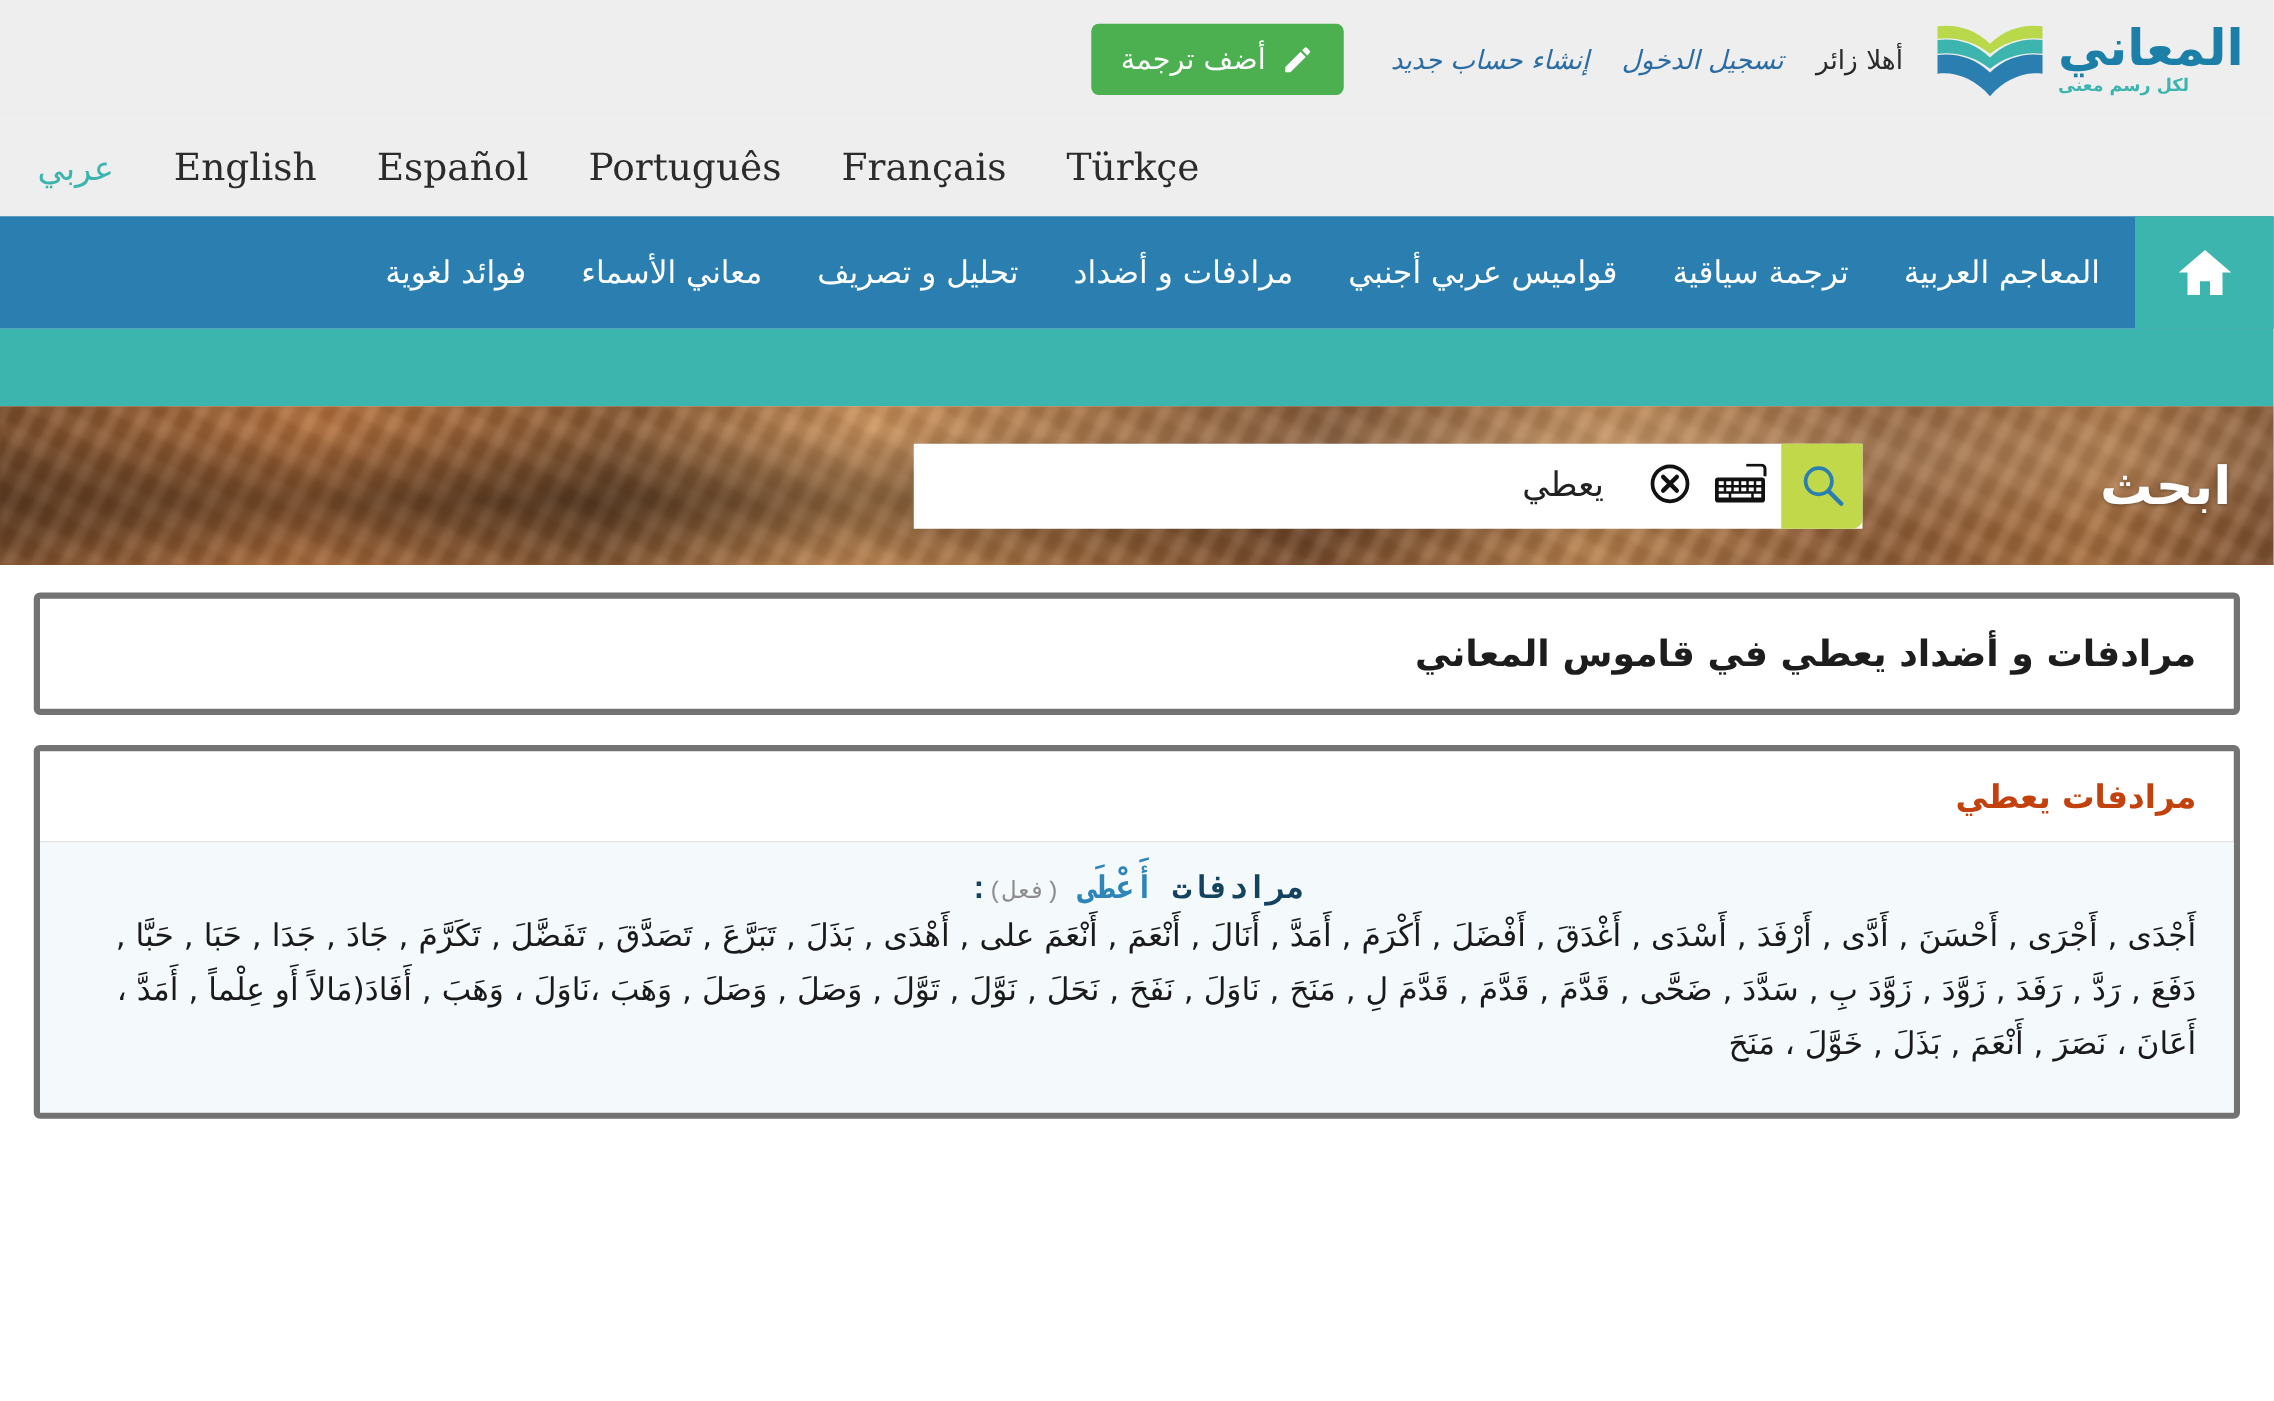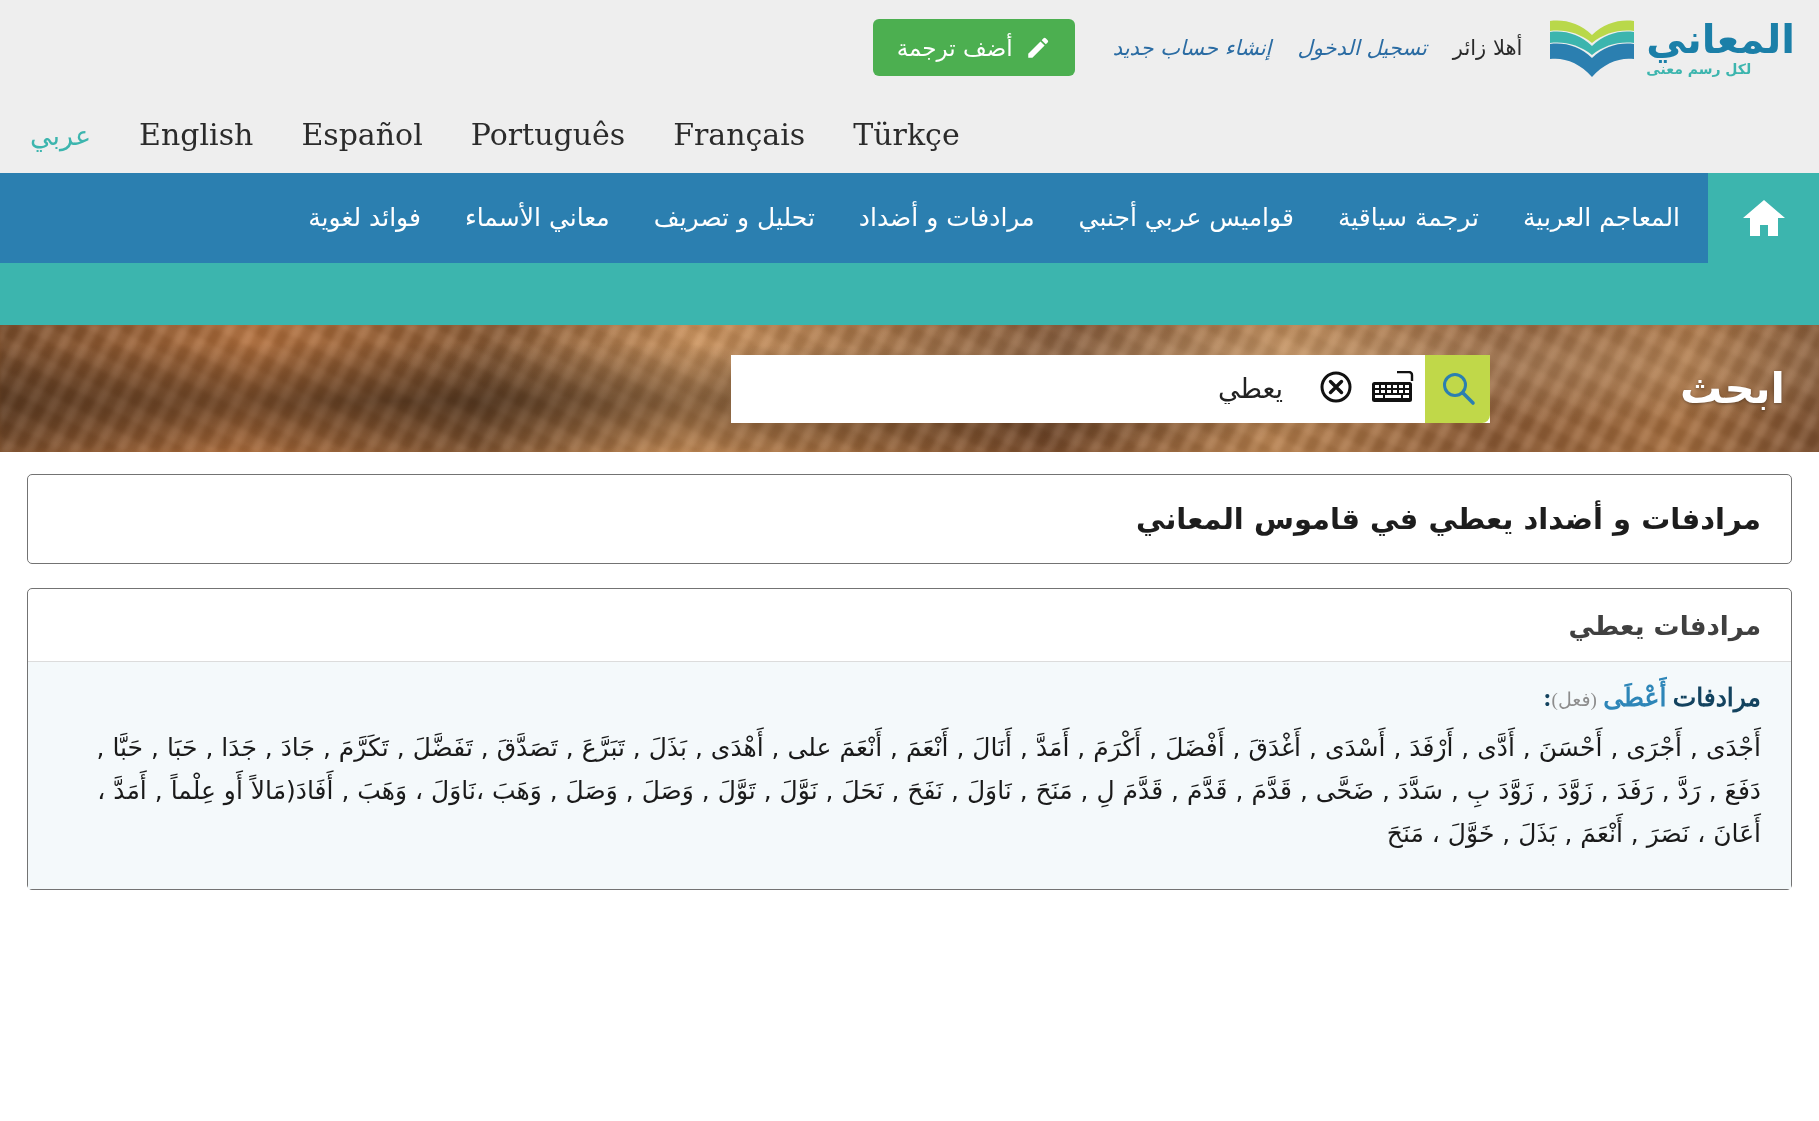--- a/index.html
+++ b/index.html
@@ -232,21 +232,21 @@
     border-radius: 0 0 8px 0;
   }
   .mag-ico { width: 38px; height: 38px; display:block; }
 
   
   .content {
     background: #ffffff;
     padding: 22px 27px 0 27px;
   }
   .panel {
-    border: 1px solid #737373;
+    border: 5px solid #737373;
     border-radius: 5px;
     background: #ffffff;
   }
   .panel.title-panel {
     padding: 27px 30px;
     margin-bottom: 24px;
   }
   .page-title {
     font-size: 29px;
     font-weight: bold;
@@ -254,35 +254,35 @@
     text-align: right;
     font-family: "DejaVu Sans", sans-serif;
   }
   .panel-head {
     padding: 22px 30px 20px 30px;
     border-bottom: 1px solid #dcdcdc;
   }
   .panel-head-title {
     font-size: 26px;
     font-weight: bold;
-    color: #404040;
+    color: #c2410c;
     text-align: right;
     font-family: "DejaVu Sans", sans-serif;
   }
   .panel-body {
     background: #f4f9fb;
     padding: 21px 30px 34px 30px;
   }
   .syn-head {
     font-size: 25px;
     font-weight: bold;
     color: #13435f;
-    text-align: right;
-    margin-bottom: 14px;
-    font-family: Liberation Serif, serif;
+    text-align: center;
+    margin-bottom: 1px;
+    font-family: Liberation Mono, monospace;
   }
   .syn-head .lemma { color: #2e86b8; }
   .syn-head .pos {
     color: #8d8d8d;
     font-size: 19px;
     font-weight: normal;
   }
   .syn-list {
     font-size: 25px;
     color: #1a1a1a;

